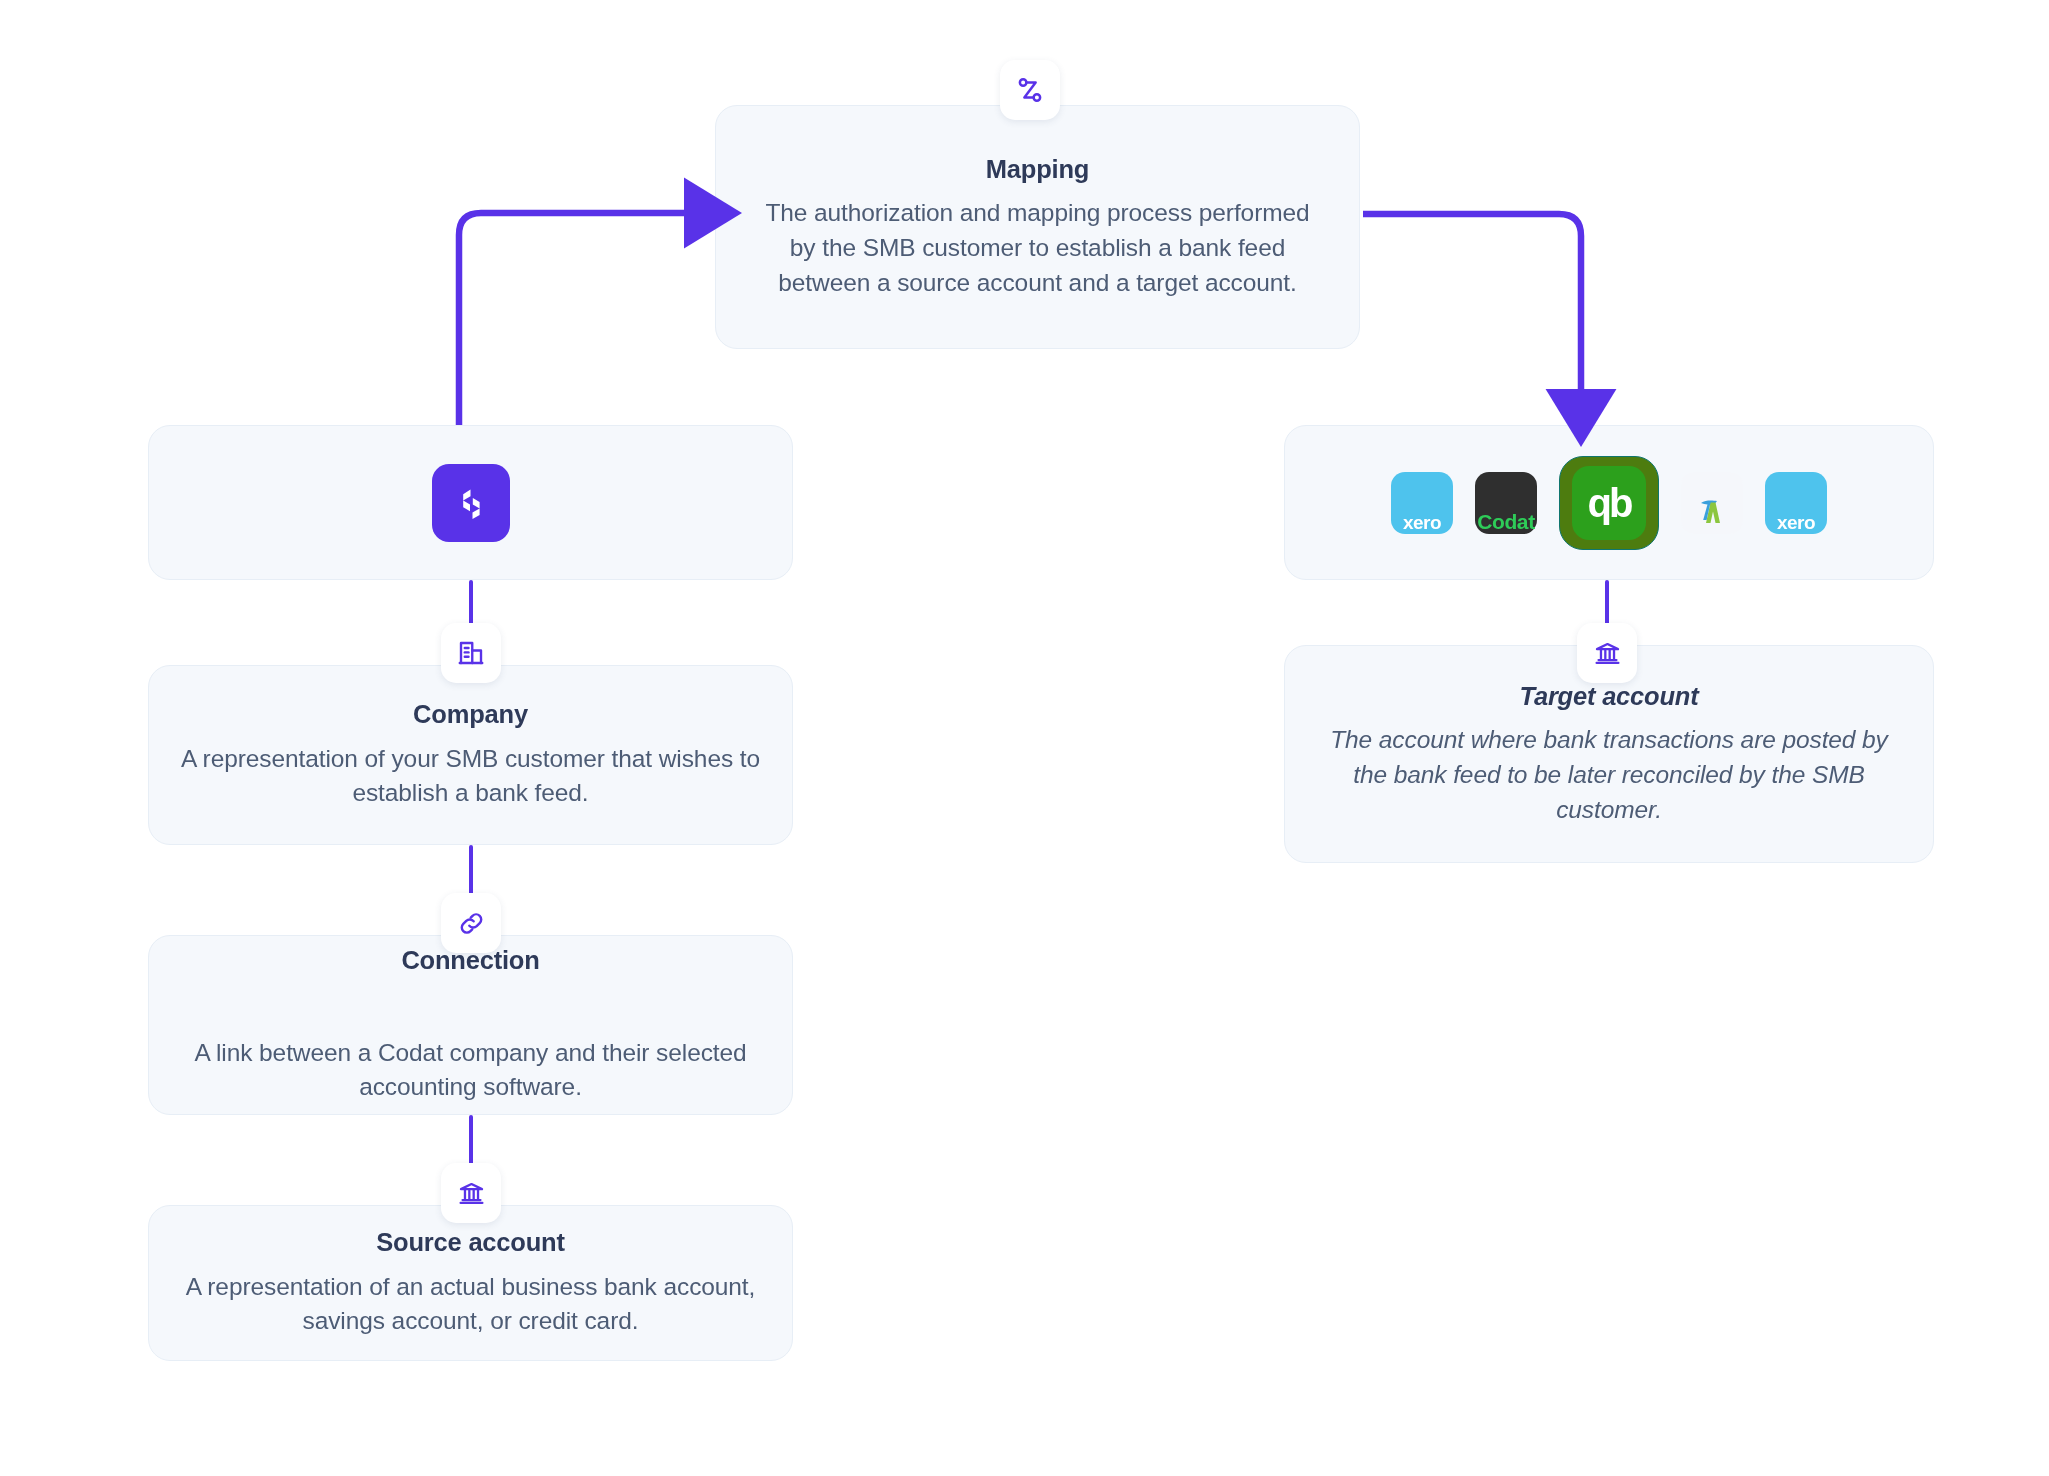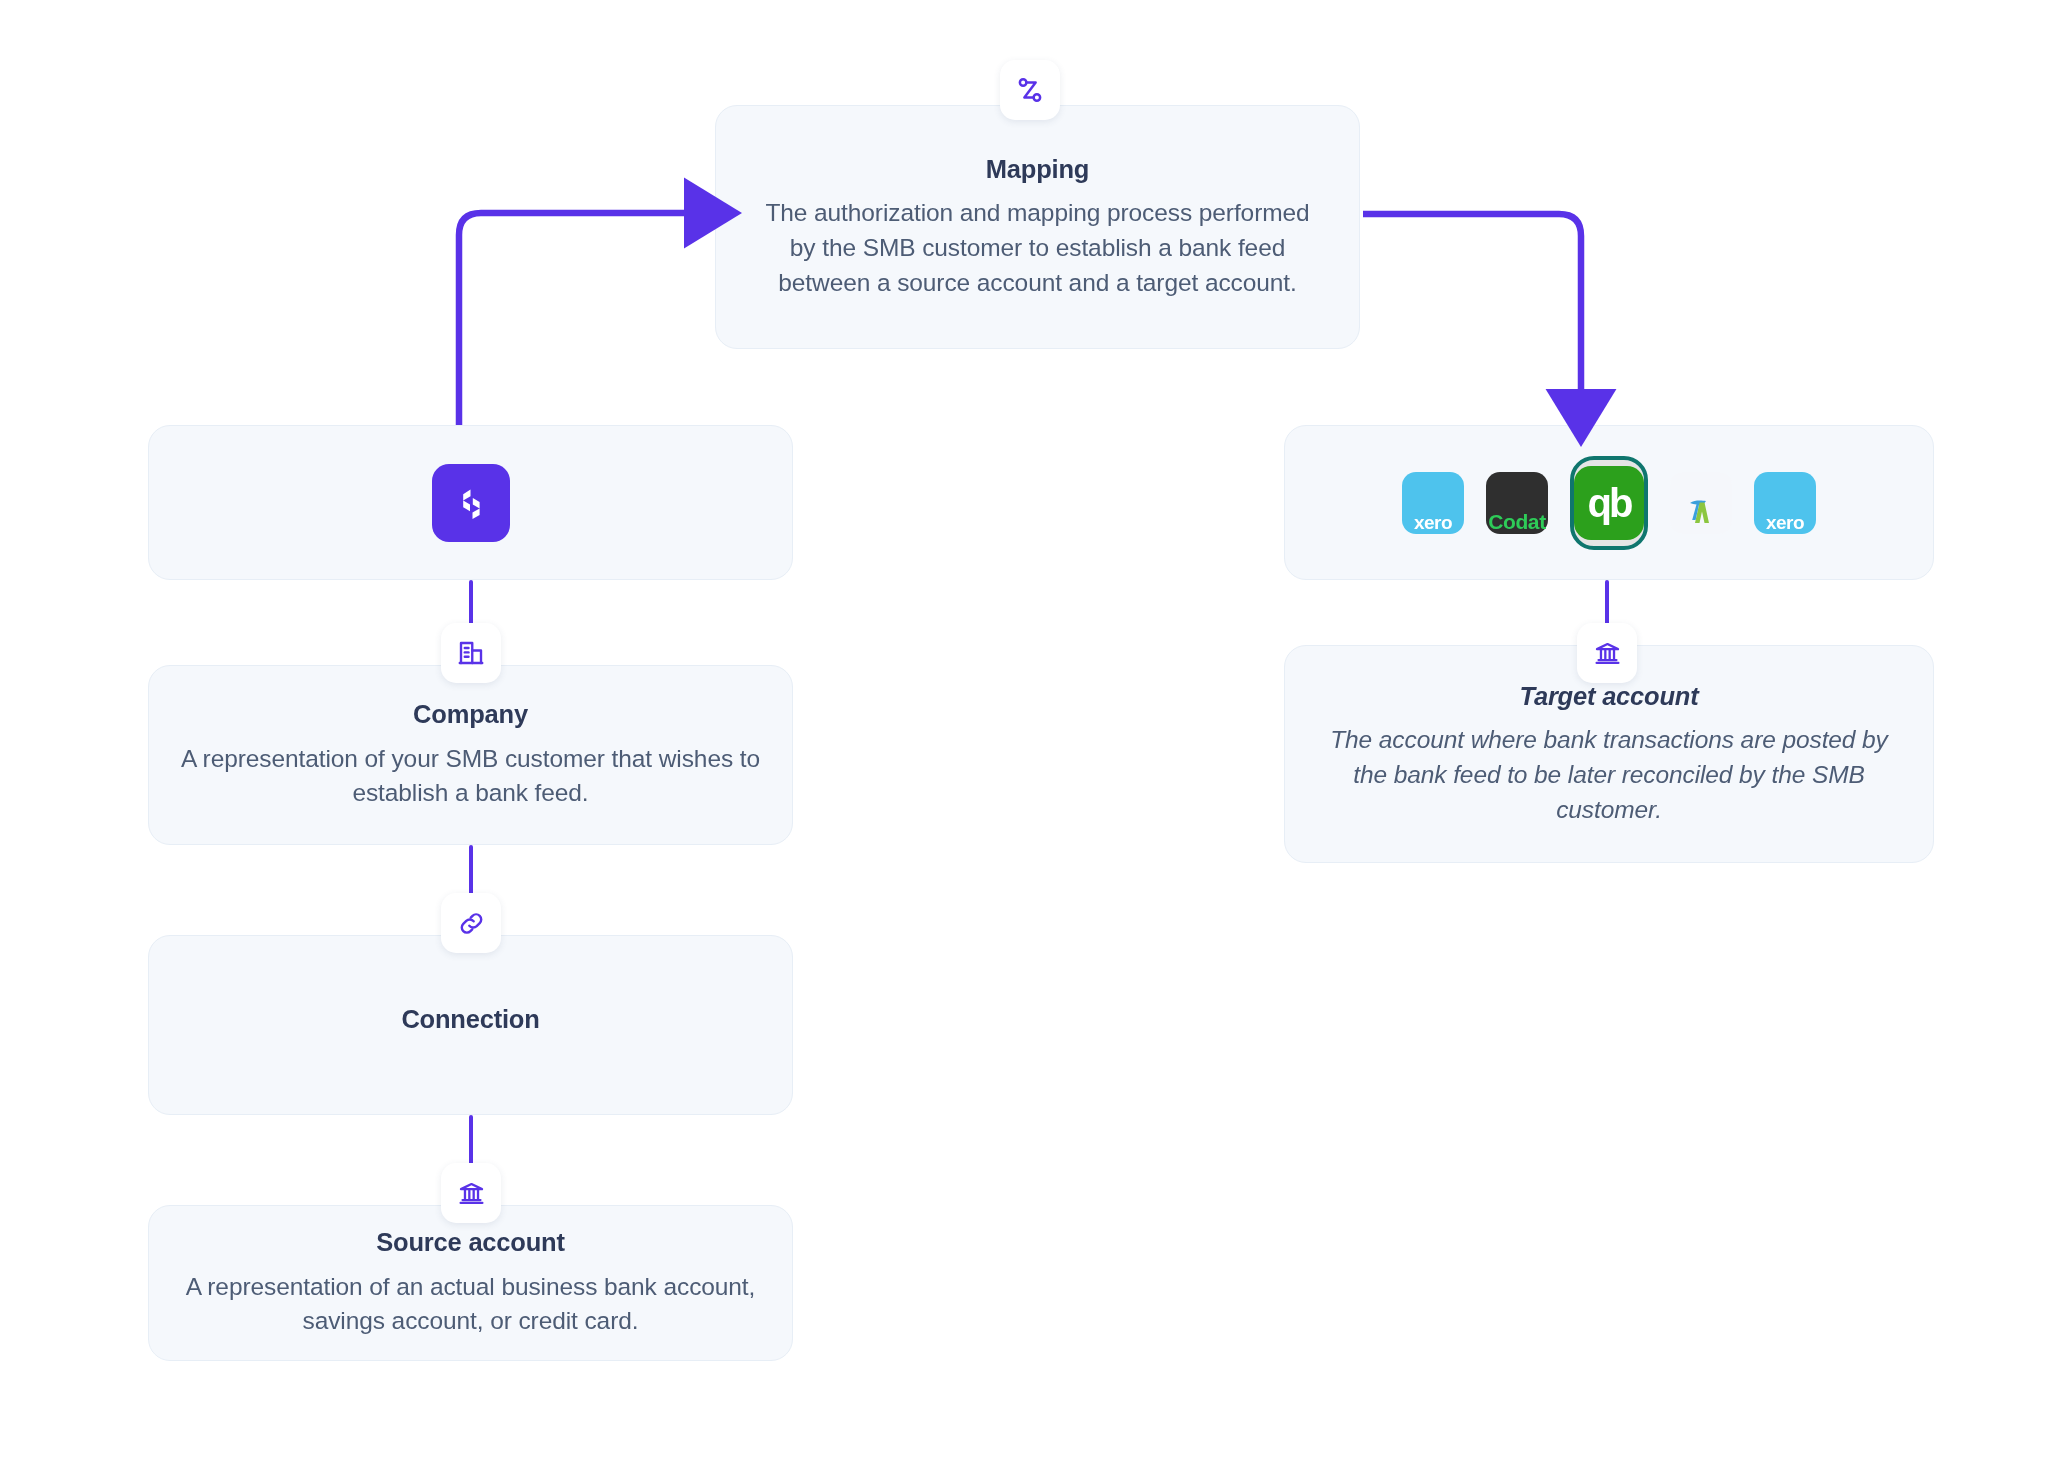--- a/index.html
+++ b/index.html
@@ -107,25 +107,25 @@
     align-items: flex-end;
     justify-content: center;
     box-sizing: border-box;
     flex: none;
   }
   .logo-xero { background: #4ec3ed; }
   .logo-sage { background: #2f2f2f; }
   .logo-fa   { background: #f5f7fb; }
 
   .qb-wrap {
-    width: 78px;
+    width: 100px;
     height: 94px;
-    border: 4px solid #0f766e;
+    border: 1px solid #0f766e;
     border-radius: 24px;
-    background: #e5e5e5;
+    background: #4d7c0f;
     display: flex;
     align-items: center;
     justify-content: center;
     box-sizing: border-box;
     flex: none;
   }
   .qb-inner {
     width: 74px;
     height: 74px;
     background: #2ca01c;
@@ -218,20 +218,21 @@
     <span>
       <svg width="29" height="29" viewBox="0 0 24 24" fill="none" stroke="#5932e8" stroke-width="2" stroke-linecap="round" stroke-linejoin="round">
         <path d="M10.2 13.8 a4.2 4.2 0 0 0 6.1 0.35 l2.5-2.5 a4.2 4.2 0 0 0-5.95-5.95 l-1.45 1.45"></path>
         <path d="M13.8 10.2 a4.2 4.2 0 0 0-6.1-0.35 l-2.5 2.5 a4.2 4.2 0 0 0 5.95 5.95 l1.45-1.45"></path>
       </svg>
     </span>
   </div>
 
   <div class="card" style="left:148px; top:935px; width:645px; height:180px; padding:0 30px;gap:48px;">
     <div class="card-title">Connection</div>
+    <div class="card-desc">A link between a Codat company and their selected accounting software.</div>
   </div>
 
   <div class="vline" style="left:469px; top:1115px; height:85px;"></div>
 
   <div class="chip" style="left:441px; top:1163px;">
     <span>
       <svg width="29" height="29" viewBox="0 0 24 24" fill="none" stroke="#5932e8" stroke-width="1.9" stroke-linecap="round" stroke-linejoin="round">
         <path d="M3.3 8.4 L12 4.2 L20.7 8.4 Z"></path>
         <path d="M3 19.8 L21 19.8"></path>
         <path d="M4.6 17.4 L19.4 17.4"></path>

